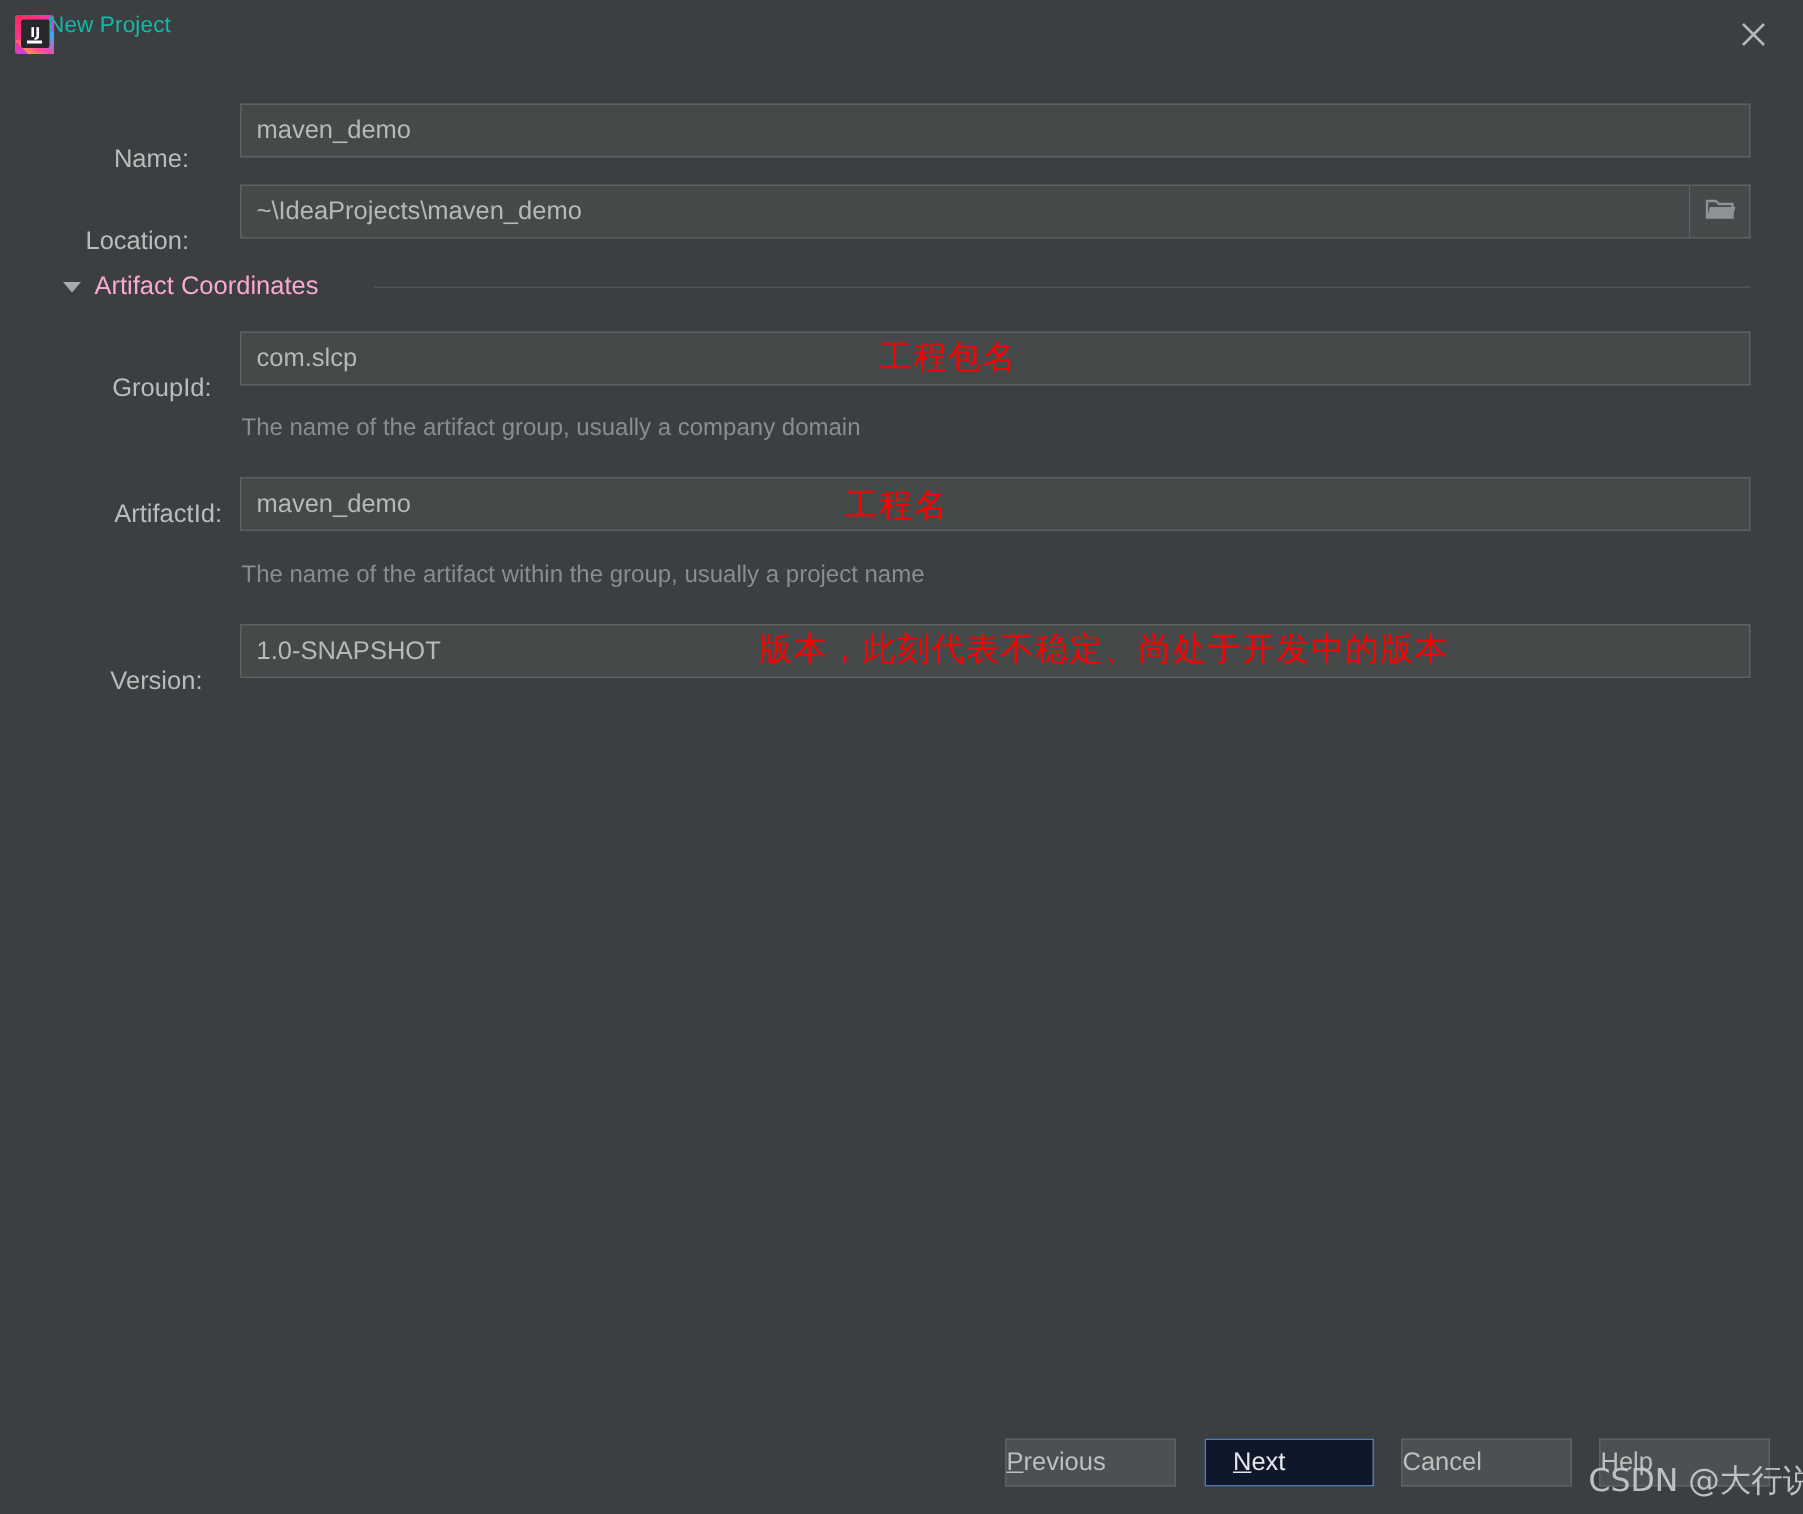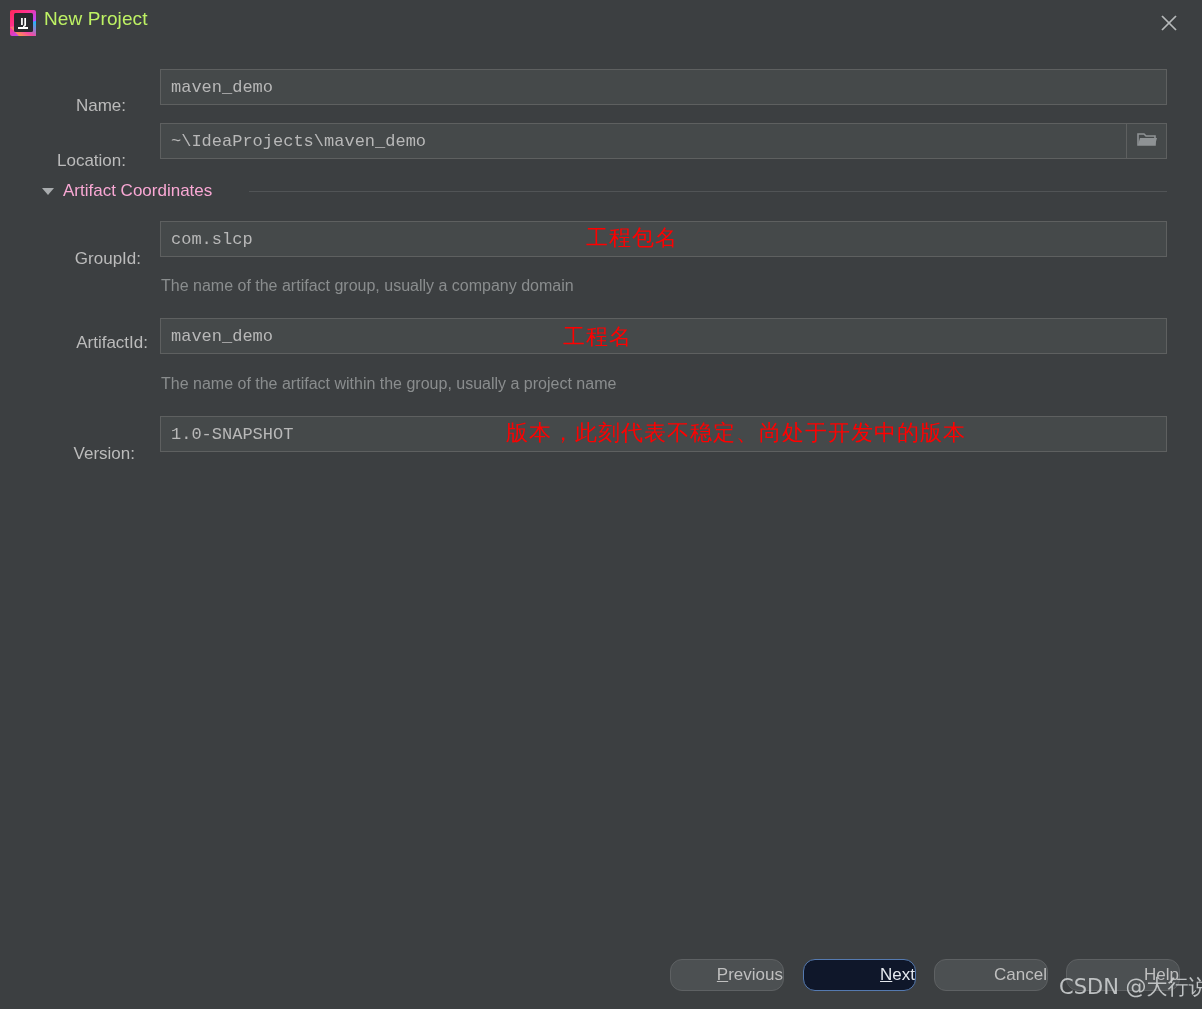--- a/index.html
+++ b/index.html
@@ -27,24 +27,24 @@
   }
   .ij-logo {
     position: absolute;
     left: 9px;
     top: 9px;
     width: 28px;
     height: 28px;
   }
   .window-title {
     position: absolute;
-    left: 44px;
+    left: 32px;
     top: 8px;
-    font-size: 19px;
-    color: #bef264;
+    font-size: 15px;
+    color: #14b8a6;
     letter-spacing: .1px;
   }
   .close-btn {
     position: absolute;
     right: 16px;
     top: 6px;
     width: 34px;
     height: 34px;
     display: flex;
     align-items: center;
@@ -64,21 +64,21 @@
     white-space: nowrap;
     margin-top: 20px;
   }
   .field {
     position: absolute;
     box-sizing: border-box;
     background: #45494a;
     border: 1px solid #5e6060;
     color: #b8b8b8;
     font-size: 17px;
-    font-family: Liberation Mono, monospace;
+    font-family: Liberation Sans, sans-serif;
     padding: 0 10px;
     display: flex;
     align-items: center;
     outline: none;
   }
 
   .browse-btn {
     position: absolute;
     box-sizing: border-box;
     background: #45494a;
@@ -130,29 +130,29 @@
     font-family: Liberation Sans, sans-serif;
     white-space: nowrap;
     letter-spacing: 1px;
   }
 
   
   .btn {
     position: absolute;
     box-sizing: border-box;
     height: 32px;
-    border-radius: 12px;
+    border-radius: 0;
     background: #4c5052;
     border: 1px solid #5e6163;
     color: #bfbfbf;
     font-size: 17px;
     font-family: "Liberation Sans", sans-serif;
     display: flex;
     align-items: center;
-    justify-content: flex-end;
+    justify-content: flex-start;
     cursor: pointer;
   }
   .btn.primary {
     background: #0f172a;
     border: 1px solid #557ab0;
     color: #e4e8ee;
     padding-left: 18px;
   }
   .btn u { text-decoration: underline; }
 

